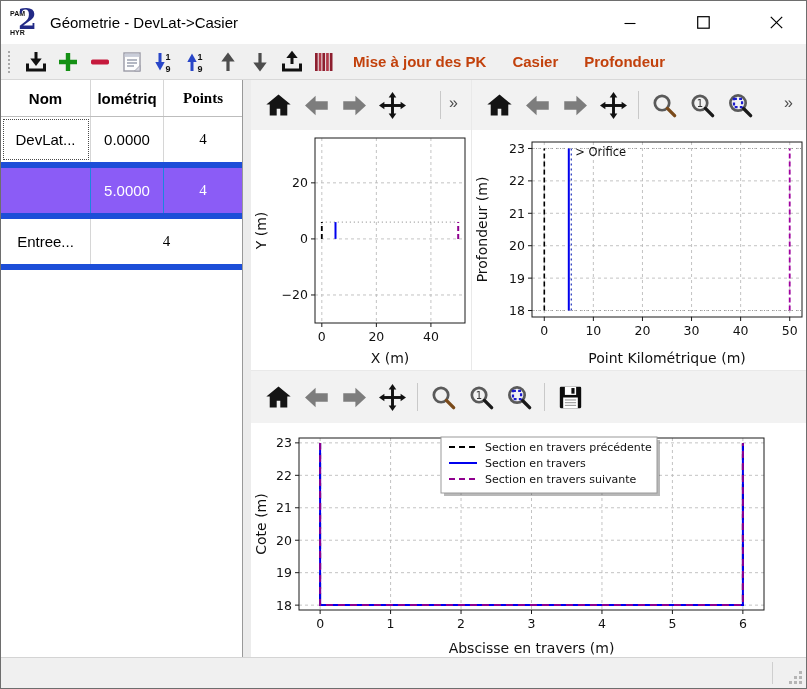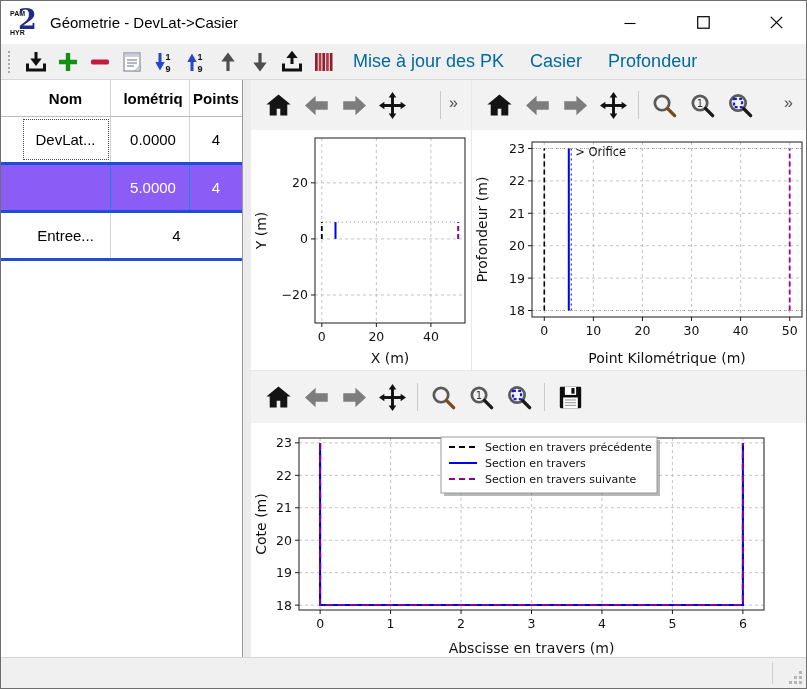--- a/index.html
+++ b/index.html
@@ -14,31 +14,31 @@
   .logo-hyr{position:absolute;left:0;bottom:3px;font-size:7px;font-weight:bold;color:#111;line-height:7px;}
   .title-text{margin-left:10px;font-size:15px;color:#000;white-space:nowrap;}
   .win-controls{margin-left:auto;display:flex;align-items:center;gap:27px;padding-right:7px;}
   .win-btn{width:46px;height:31px;display:flex;align-items:center;justify-content:center;}
   
   .toolbar{height:35px;flex:0 0 auto;background:#f0f0f0;border-bottom:1px solid #d8d8d8;
     display:flex;align-items:center;padding:0 4px;}
   .tb-handle{width:3px;height:22px;border-left:2px dotted #a9a9a9;margin:0 7px 0 3px;}
   .tb-btn{width:30px;height:29px;display:flex;align-items:center;justify-content:center;margin:0 1px;}
   .tb-btn svg{width:24px;height:24px;display:block;}
-  .tb-text{font-size:18px;color:#0369a1;padding:0 13px;white-space:nowrap;}
+  .tb-text{font-size:15px;color:#c2410c;padding:0 13px;white-space:nowrap;font-weight:bold;}
   
   .main{flex:1;display:flex;min-height:0;}
   .table-panel{width:241px;flex:0 0 auto;background:#fff;border-right:1px solid #999;
     display:flex;flex-direction:column;}
   .thead{display:flex;height:36px;flex:0 0 auto;border-bottom:1px solid #bdbdbd;font-weight:bold;font-size:15px;}
   .th{display:flex;align-items:center;justify-content:center;border-right:1px solid #d6d6d6;
     overflow:hidden;white-space:nowrap;}
   .th:last-child{border-right:none;}
-  .c-nom{width:89px;margin-left:20px;} .c-pk{width:72px;margin-left:6px;} .c-pts{width:78px;flex:1;}
-  .trow{display:flex;height:45px;flex:0 0 auto;border-bottom:3px solid #1d4ed8;font-size:15px;}
+  .c-nom{width:89px;} .c-pk{width:72px;} .c-pts{width:78px;flex:1;font-family:Liberation Serif, serif;}
+  .trow{display:flex;height:45px;flex:0 0 auto;border-bottom:6px solid #1d4ed8;font-size:15px;}
   .td{display:flex;align-items:center;justify-content:center;border-right:1px solid #d6d6d6;
     overflow:hidden;white-space:nowrap;}
   .td:last-child{border-right:none;}
   .trow.selected{background:#8b5cf6;color:#fff;}
   .trow.selected .td{border-right-color:#1b86de;}
   .focus-cell{outline:1px dotted #4a4a4a;outline-offset:-3px;}
   .table-fill{flex:1;background:#fff;}
   .splitter{width:8px;flex:0 0 auto;background:#ececec;}
   
   .plots{flex:1;min-width:0;display:flex;flex-direction:column;background:#fff;}

